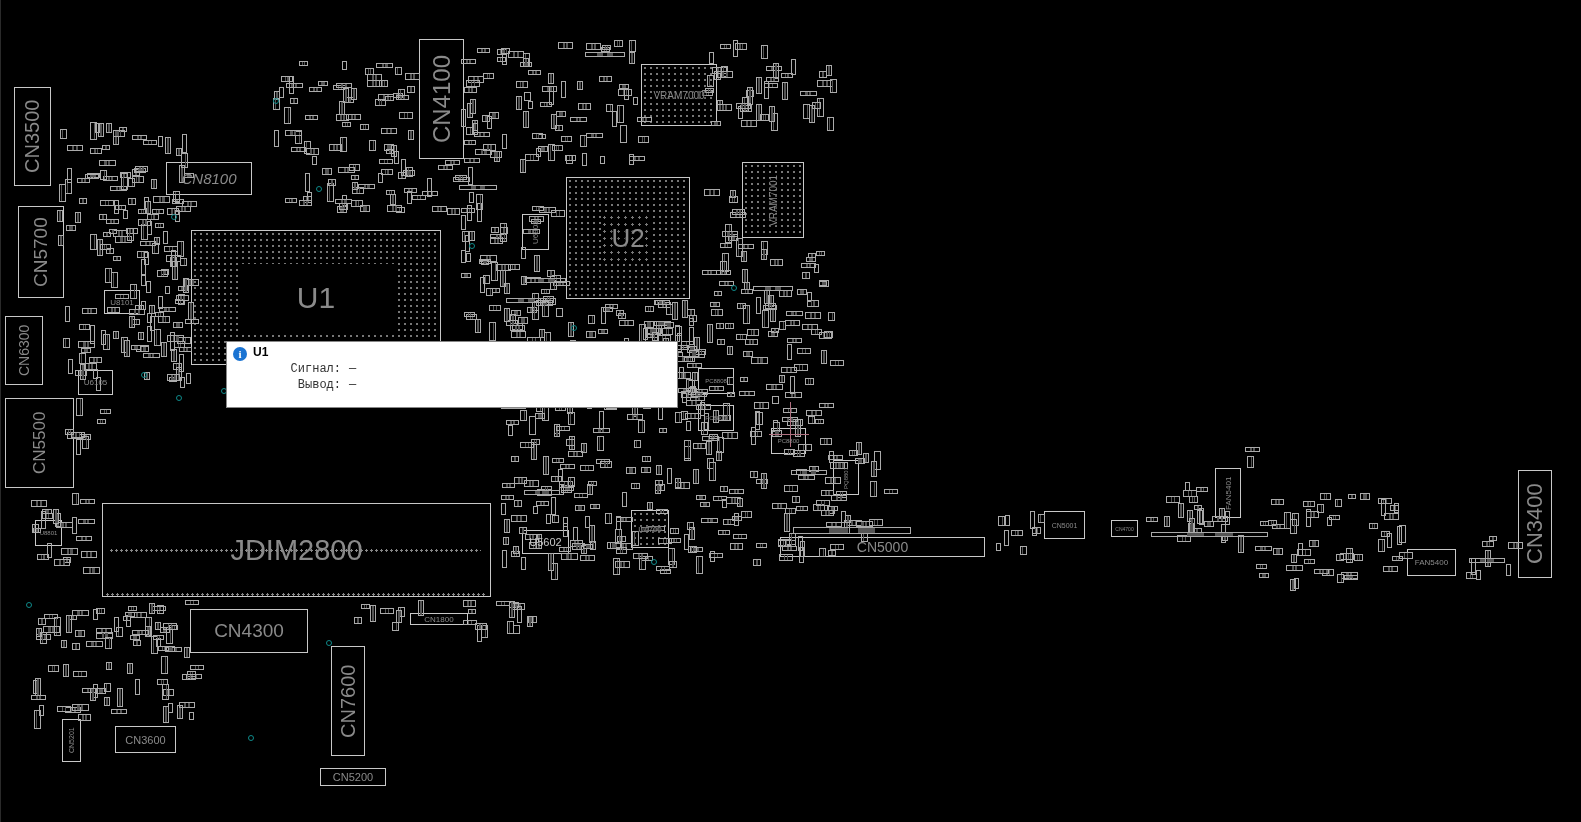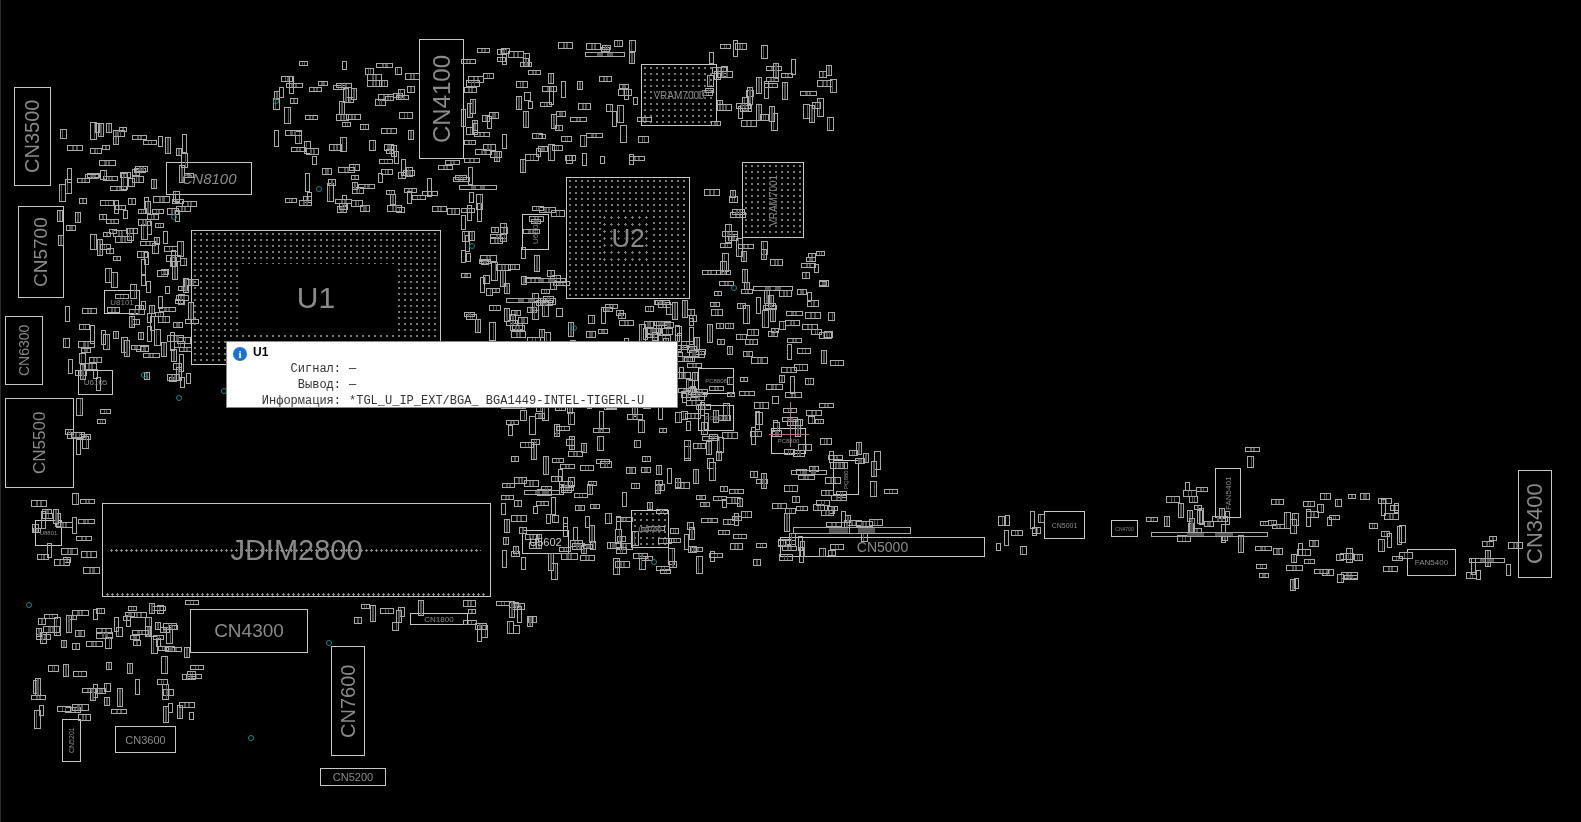--- a/index.html
+++ b/index.html
@@ -1310,18 +1310,14 @@
     <span class="info-icon">i</span>
     <span class="ttl">U1</span>
     <div class="row" style="top:20px;">
       <span class="k">Сигнал:</span>
       <span class="v">—</span>
     </div>
     <div class="row" style="top:36px;">
       <span class="k">Вывод:</span>
       <span class="v">—</span>
     </div>
-    <div class="row" style="top:52px;">
-      <span class="k">Информация:</span>
-      <span class="v">*TGL_U_IP_EXT/BGA_ BGA1449-INTEL-TIGERL-U</span>
-    </div>
   </div>
 </div>
 
 </body></html>

